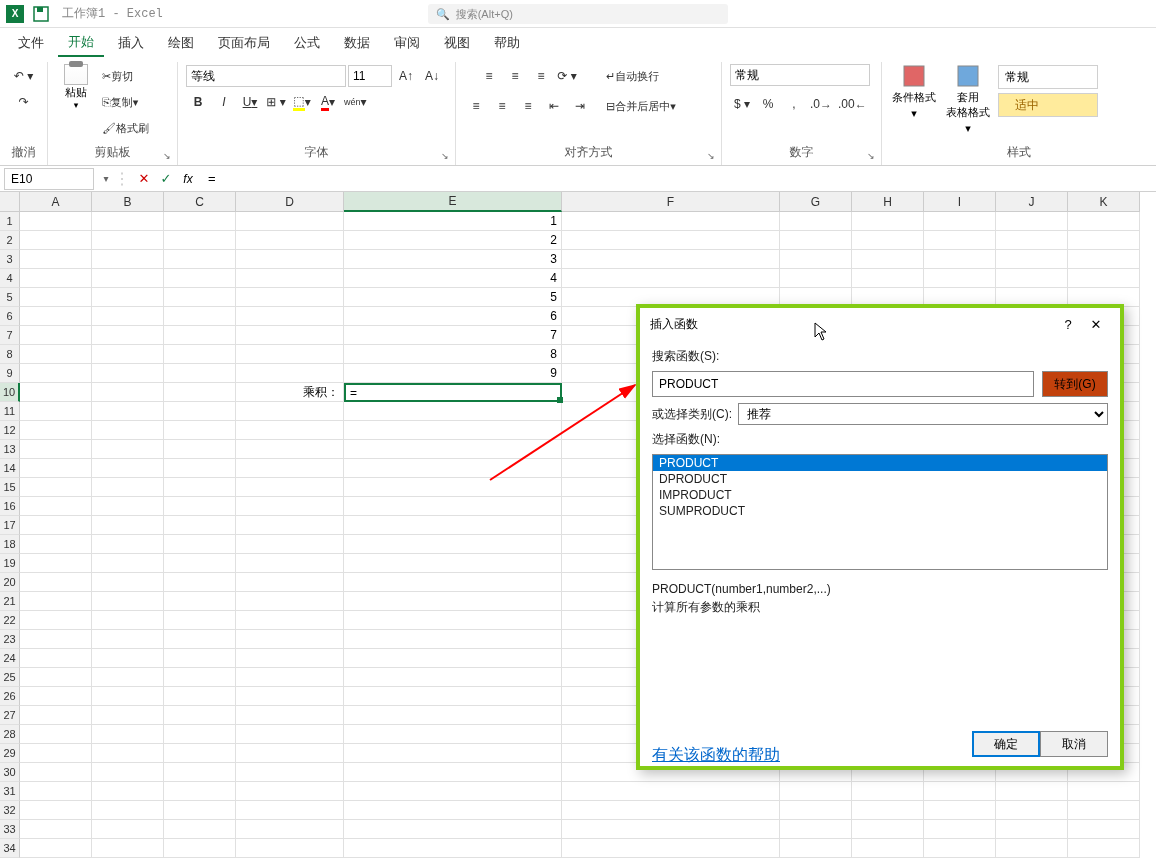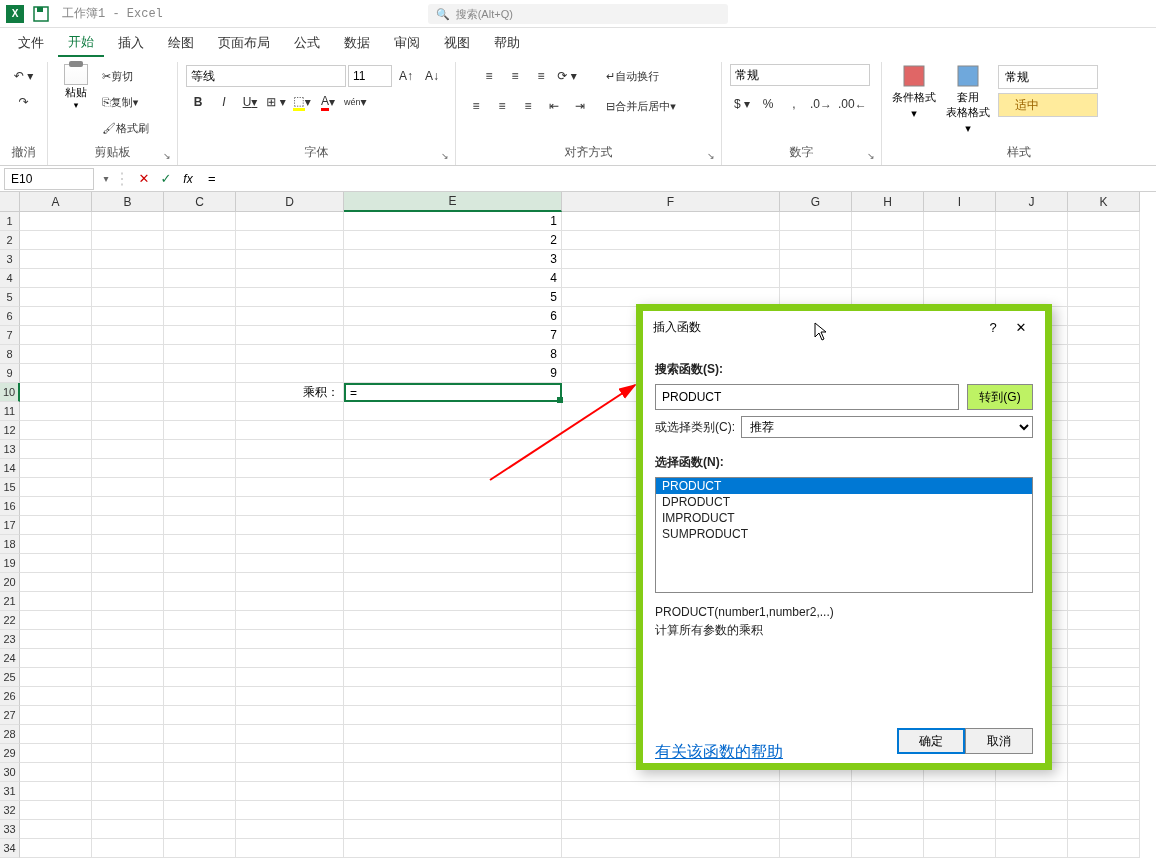--- a/index.html
+++ b/index.html
@@ -67,29 +67,29 @@
 .cells { position: absolute; left: 20px; top: 20px; }
 .cell-row { display: flex; height: 19px; }
 .cell { width: 72px; height: 19px; border-right: 1px solid #e0e0e0; border-bottom: 1px solid #e0e0e0; font-size: 12px; padding: 0 4px; display: flex; align-items: center; justify-content: flex-end; background: #fff; }
 .cell.wide { width: 108px; }
 .cell.wide2 { width: 218px; }
 .cell.right { justify-content: flex-end; }
 .cell.selected { border: 2px solid #107c41; position: relative; }
 .cell.selected::after { content:""; position:absolute; bottom:-3px; right:-3px; width:6px; height:6px; background:#107c41; }
 
 
-.dialog { position: absolute; left: 636px; top: 304px; width: 416px; height: 466px; background: #fff; border: 7px solid #84cc16; box-shadow: 4px 4px 12px rgba(0,0,0,0.25); display: flex; flex-direction: column; }
+.dialog { position: absolute; left: 636px; top: 304px; width: 488px; height: 466px; background: #fff; border: 4px solid #84cc16; box-shadow: 4px 4px 12px rgba(0,0,0,0.25); display: flex; flex-direction: column; }
 .dialog-title { height: 32px; display: flex; align-items: center; padding: 0 10px; font-size: 12px; border-bottom: 0; }
 .dialog-title .spacer { flex: 1; }
 .dialog-title .dlg-btn { width: 28px; height: 24px; display: flex; align-items: center; justify-content: center; font-size: 13px; cursor: pointer; }
 .dialog-body { flex: 1; padding: 8px 12px; font-size: 12px; color: #222; display: flex; flex-direction: column; gap: 6px; position: relative; }
-.dlg-label { margin-top: 10px; font-weight: bold; }
+.dlg-label { margin-top: 0; }
 .dlg-search-row { display: flex; gap: 8px; }
 .dlg-input { flex: 1; height: 26px; border: 1px solid #888; padding: 0 6px; font-size: 12px; }
-.dlg-go { width: 66px; height: 26px; border: 1px solid #888; background: #bef264; font-size: 12px; cursor: pointer; }
+.dlg-go { width: 66px; height: 26px; border: 1px solid #888; background: #c2410c; font-size: 12px; cursor: pointer; }
 .dlg-cat-row { display: flex; align-items: center; gap: 6px; }
 .dlg-cat-select { flex: 1; height: 22px; border: 1px solid #888; font-size: 12px; padding: 0 4px; background: #fff; }
 .dlg-list { border: 1px solid #888; height: 116px; overflow-y: scroll; background: #fff; }
 .dlg-list-item { padding: 1px 6px; font-size: 12px; cursor: pointer; }
 .dlg-list-item.selected { background: #0078d4; color: #fff; }
 .dlg-desc { margin-top: 4px; line-height: 1.5; }
 .dlg-desc .sig { font-weight: normal; }
 .dlg-help { color: #0066cc; text-decoration: underline; cursor: pointer; margin-top: auto; }
 .dialog-footer { height: 44px; display: flex; align-items: center; justify-content: space-between; padding: 0 12px; }
 .dialog-footer .right { display: flex; }

